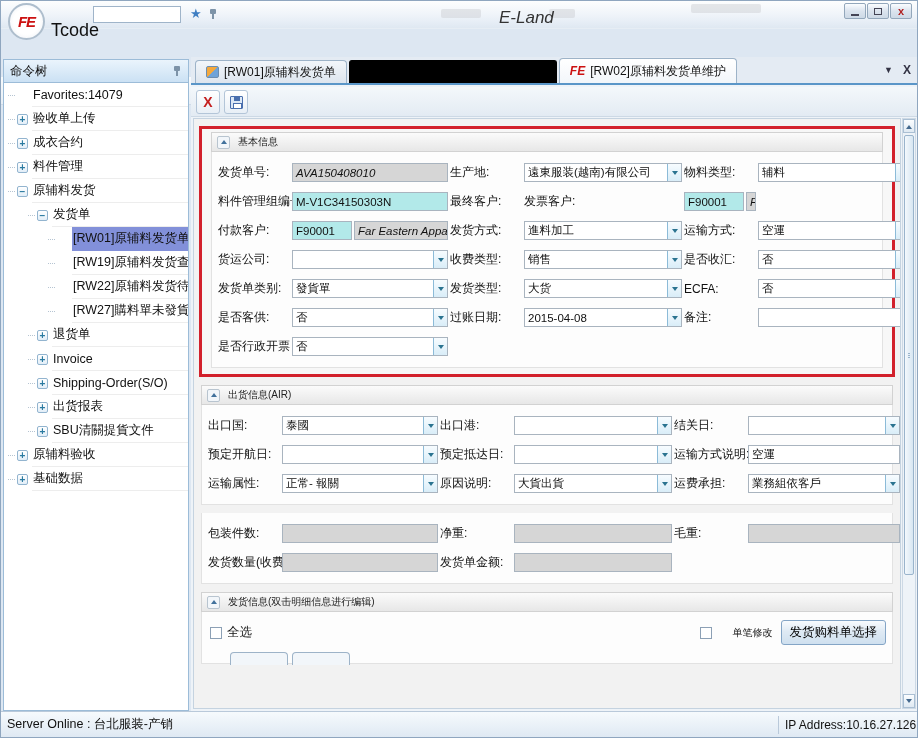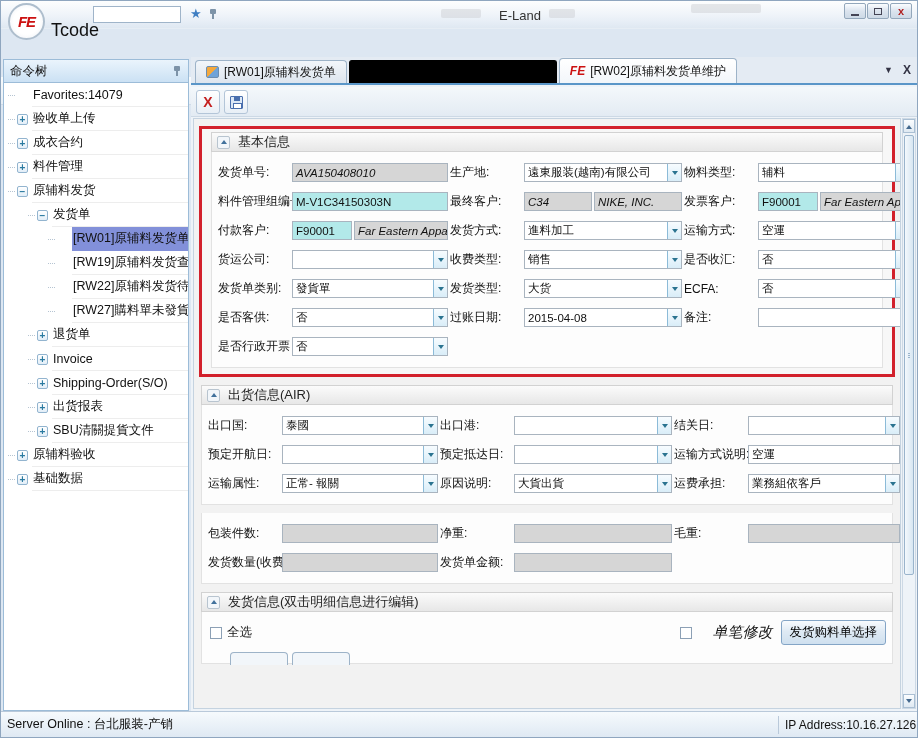--- a/index.html
+++ b/index.html
@@ -16,21 +16,21 @@
     display:flex; align-items:center; justify-content:center; }
   .logo-circle span { color:#cc1111; font-weight:bold; font-style:italic; font-size:15px; letter-spacing:-1px; }
   .tcode-label { position:absolute; left:50px; top:19px; font-size:18px; }
   .tcode-input { position:absolute; left:92px; top:5px; width:88px; height:17px; background:#fff;
     border:1px solid #9fb4c9; }
   .tcode-star { position:absolute; left:189px; top:5px; color:#3f7ec2; font-size:13px; }
   .pin { position:relative; width:10px; height:12px; display:inline-block; }
   .pin::before { content:''; position:absolute; left:2px; top:1px; width:6px; height:5px; background:#7d93a8; border-radius:1px; }
   .pin::after { content:''; position:absolute; left:4px; top:6px; width:1.5px; height:5px; background:#7d93a8; }
   .tcode-pin { position:absolute; left:207px; top:7px; }
-  .title-text { position:absolute; left:498px; top:7px; font-size:13px; color:#333; }
+  .title-text { position:absolute; left:498px; top:7px; font-size:17px; color:#333;font-style:italic; }
   .title-smudge { position:absolute; background:#c9ccd0; opacity:.45; border-radius:2px; }
   .win-btns { position:absolute; top:2px; right:5px; display:flex; gap:1px; }
   .win-btn { width:22px; height:16px; border:1px solid #93a7bb; border-radius:2px;
     background:linear-gradient(#fbfdff,#dbe4ee 50%,#cdd9e6); display:flex; align-items:center; justify-content:center;
     font-size:10px; color:#445; }
   .win-btn .bar { width:8px; height:2px; background:#445; margin-top:7px; }
   .win-btn .sq  { width:8px; height:7px; border:1.5px solid #445; }
   .win-btn.close { color:#b02020; font-weight:bold; font-size:11px; }
 
   
@@ -85,21 +85,21 @@
   .floppy::after { content:''; position:absolute; bottom:0; left:2px; width:7px; height:4px; background:#fff; border:1px solid #4a6fae; border-bottom:none; }
 
   .content { position:absolute; top:33px; left:2px; right:16px; bottom:2px; background:#f2f2f2;
     border:1px solid #c5d3e0; overflow:hidden; padding-top:2px; }
 
   .red-wrap { border:3px solid #d2202b; margin:5px 5px 6px 5px; padding:3px 2px 6px 2px; background:#f7f7f7; }
   .section { margin:0 7px; }
   .section.gap { margin-top:8px; }
   .sec-head { height:20px; background:linear-gradient(#fbfbfb,#e7e7e7); border:1px solid #d2d2d2;
     display:flex; align-items:center; gap:8px; padding:0 5px; }
-  .sec-title { font-size:13px; color:#222; }
+  .sec-title { font-size:10px; color:#222; }
   .collapse-btn { width:13px; height:13px; border:1px solid #b8c4cf; border-radius:2px; background:#f2f6fa;
     display:flex; align-items:center; justify-content:center; }
   .collapse-btn::after { content:''; border:3px solid transparent; border-bottom:4px solid #41719c; margin-bottom:3px; }
   .sec-body { border:1px solid #e2e2e2; border-top:none; background:#fdfdfd; padding:6px 0 6px 0; }
 
   .frow { display:grid; grid-template-columns:72px 156px 72px 158px 72px 152px; column-gap:2px;
     align-items:center; height:29px; padding-left:6px; }
   .flabel { font-size:12px; white-space:nowrap; overflow:visible; }
   .fcell { display:flex; gap:2px; height:19px; }
   .fld { height:19px; border:1px solid #a9b4bf; background:#fff; font-size:11.5px; padding:0 3px;
@@ -110,21 +110,21 @@
   .ddbtn { position:absolute; right:0; top:0; bottom:0; width:14px;
     background:linear-gradient(#f7fcff,#d9edf8); border-left:1px solid #8cbbd8; border-radius:0 1px 1px 0;
     display:flex; align-items:center; justify-content:center; }
   .ddbtn::after { content:''; border:3px solid transparent; border-top:4px solid #2a7390; margin-top:3px; }
 
   
   .detail-body { position:relative; height:52px; border:1px solid #e2e2e2; border-top:none; background:#fdfdfd; }
   .cb { width:12px; height:12px; border:1px solid #8ca0b5; background:#fff; display:inline-block; flex:0 0 auto; }
   .selall { position:absolute; left:8px; top:12px; display:flex; align-items:center; gap:5px; font-size:12.5px; }
   .detail-right { position:absolute; right:6px; top:8px; display:flex; align-items:center; gap:8px; }
-  .single-edit { display:flex; align-items:center; gap:21px; font-size:15px;font-style:italic; }
+  .single-edit { display:flex; align-items:center; gap:21px; font-size:10px; }
   .btn { height:25px; padding:0 8px; background:linear-gradient(#f8fbfe,#dfeaf4 45%,#cfe0ef);
     border:1px solid #84a5c6; border-radius:3px; font-size:12.5px; }
   .stub-tab { position:absolute; bottom:-2px; height:13px; border:1px solid #9db3c8; border-bottom:none;
     border-radius:4px 4px 0 0; background:#f2f6fa; }
 
   
   .vscroll { position:absolute; top:33px; right:1px; width:14px; bottom:2px; background:#eef3f8; border:1px solid #cdd9e5; }
   .sbtn { position:absolute; left:0; right:0; height:14px; background:linear-gradient(#fbfdff,#dfe9f2);
     border:1px solid #aabfd3; display:flex; align-items:center; justify-content:center; }
   .sbtn.up { top:0; } .sbtn.down { bottom:0; }
@@ -319,24 +319,20 @@
                     <span class="ddbtn"></span>
                   </div>
                 </div>
               </div>
               <div class="frow">
                 <span class="flabel">料件管理组编号:</span>
                 <div class="fcell">
                   <div class="fld cyan">M-V1C34150303N</div>
                 </div>
                 <span class="flabel">最终客户:</span>
-                <div class="fcell">
-                  <div class="fld gray" style="flex: 0 0 68px;">C34</div>
-                  <div class="fld gray">NIKE, INC.</div>
-                </div>
                 <span class="flabel">发票客户:</span>
                 <div class="fcell">
                   <div class="fld cyan" style="flex: 0 0 60px;">F90001</div>
                   <div class="fld gray">Far Eastern Apparel (F</div>
                 </div>
               </div>
               <div class="frow">
                 <span class="flabel">付款客户:</span>
                 <div class="fcell">
                   <div class="fld cyan" style="flex: 0 0 60px;">F90001</div>

